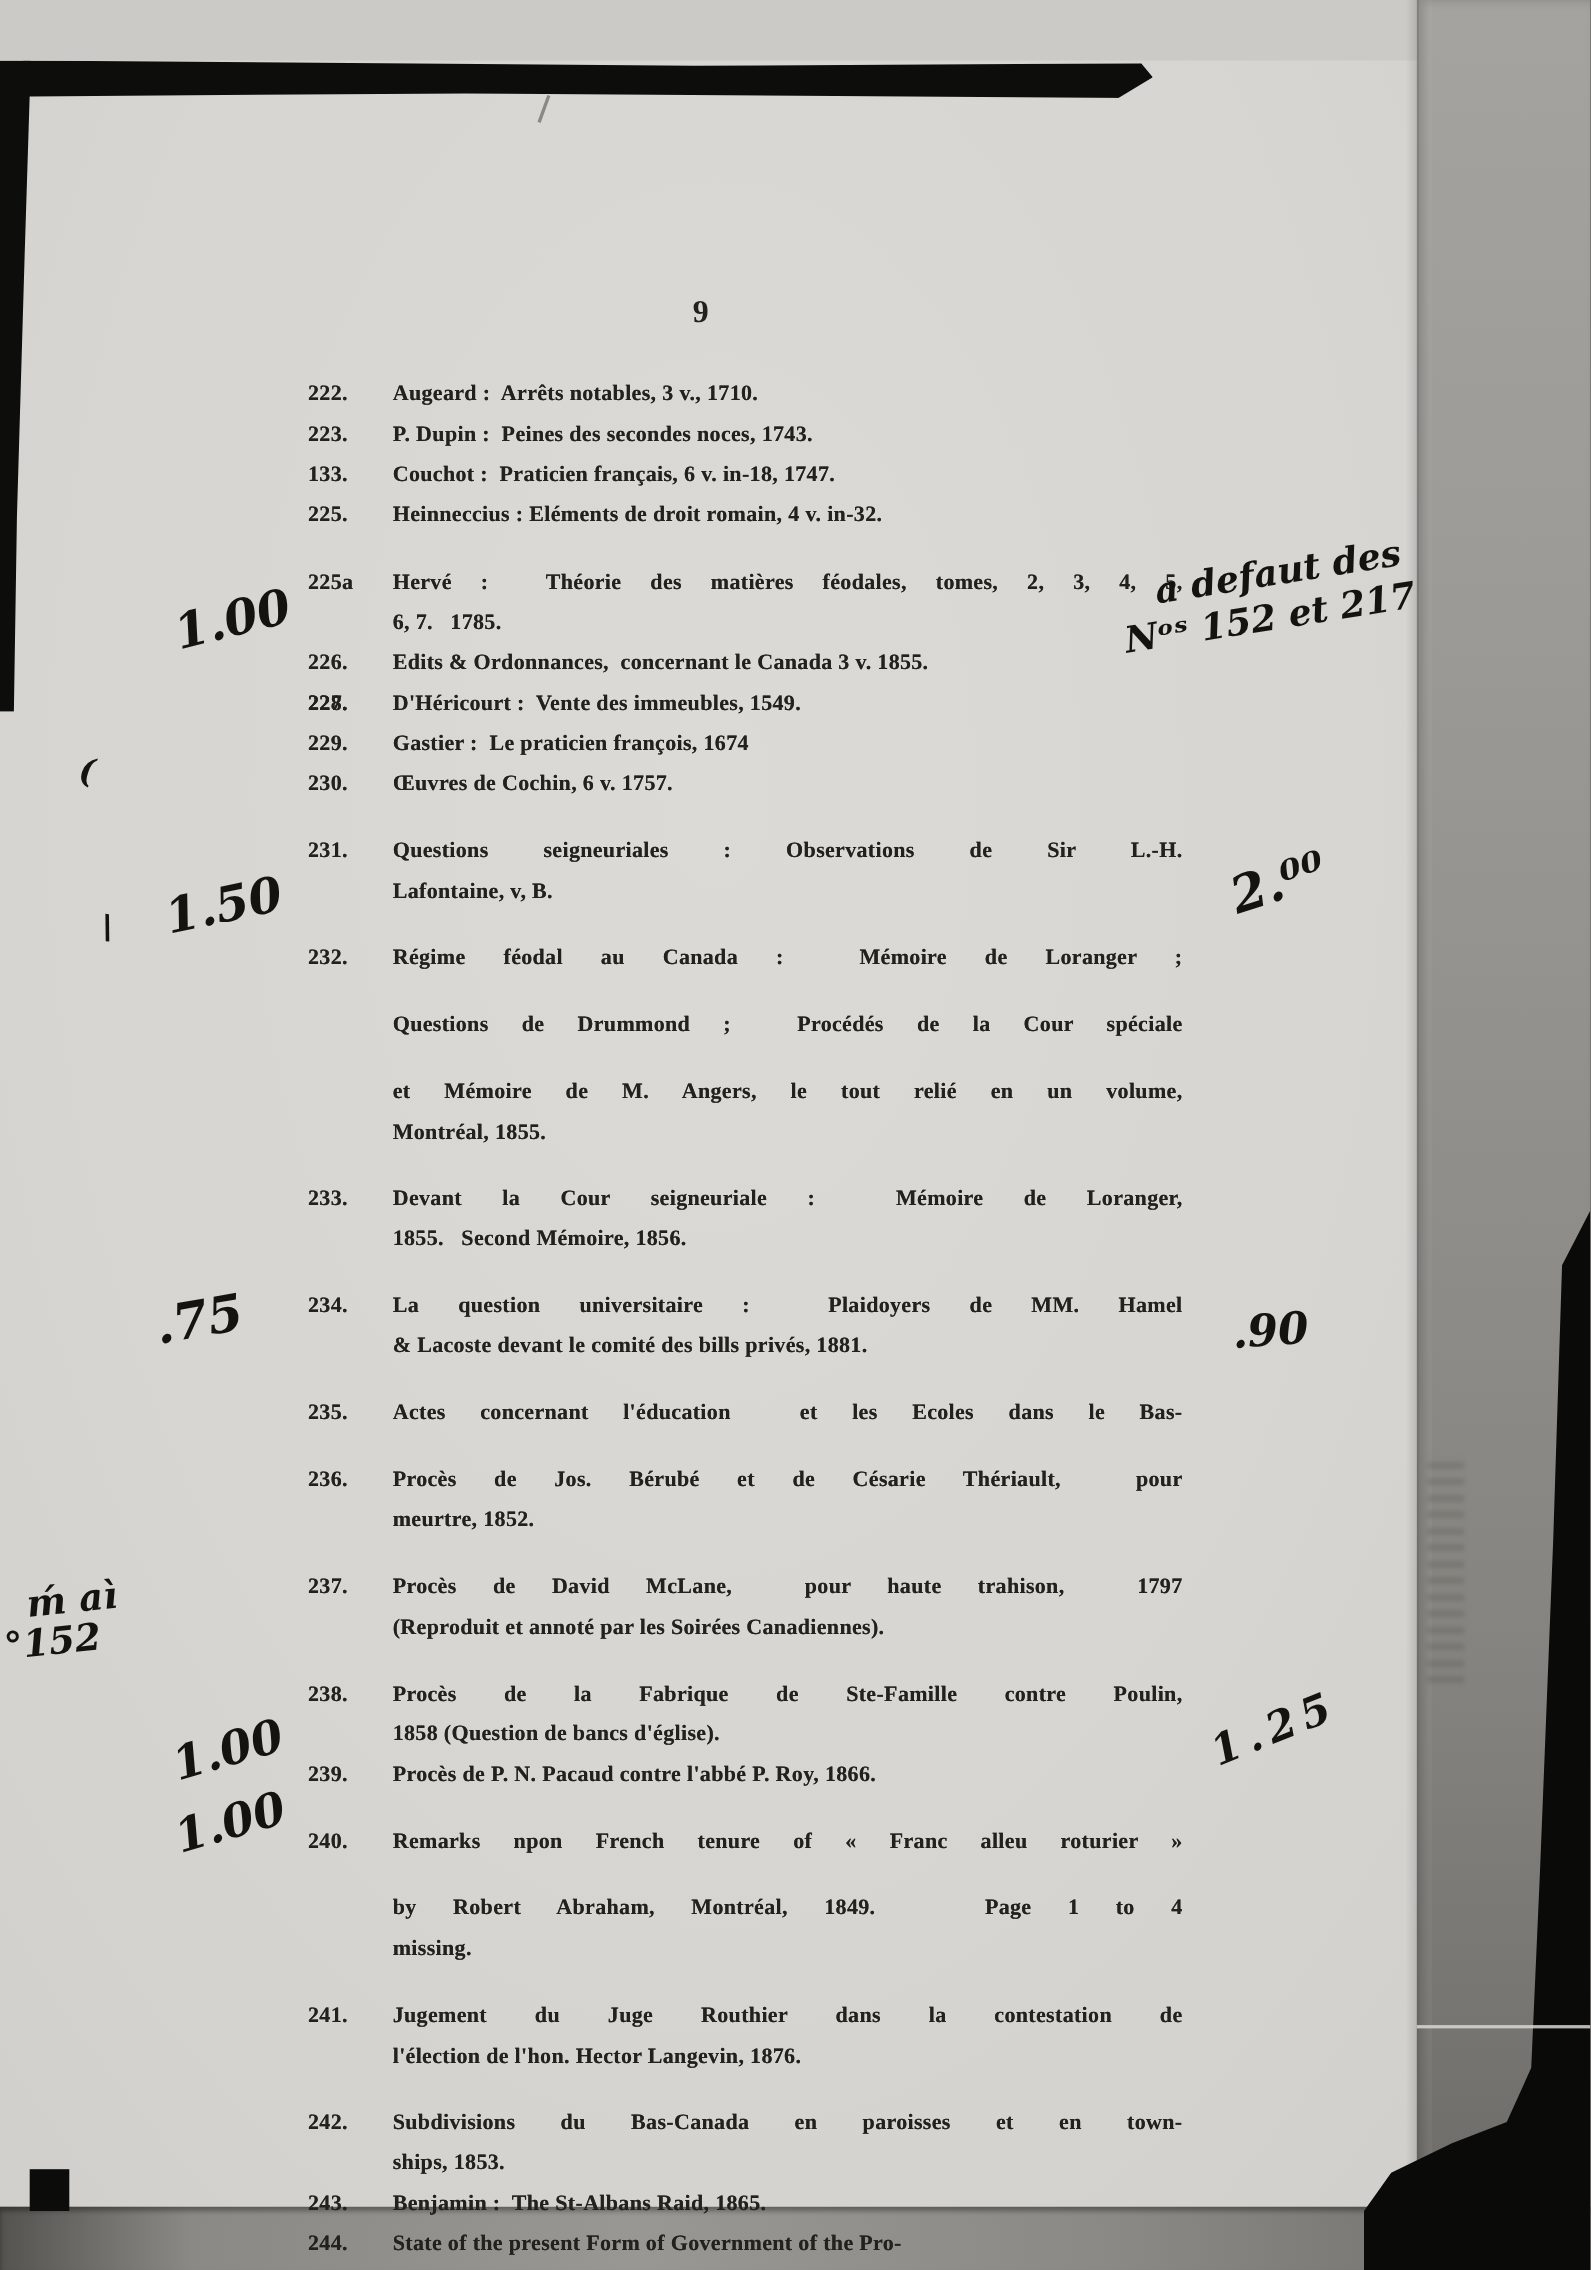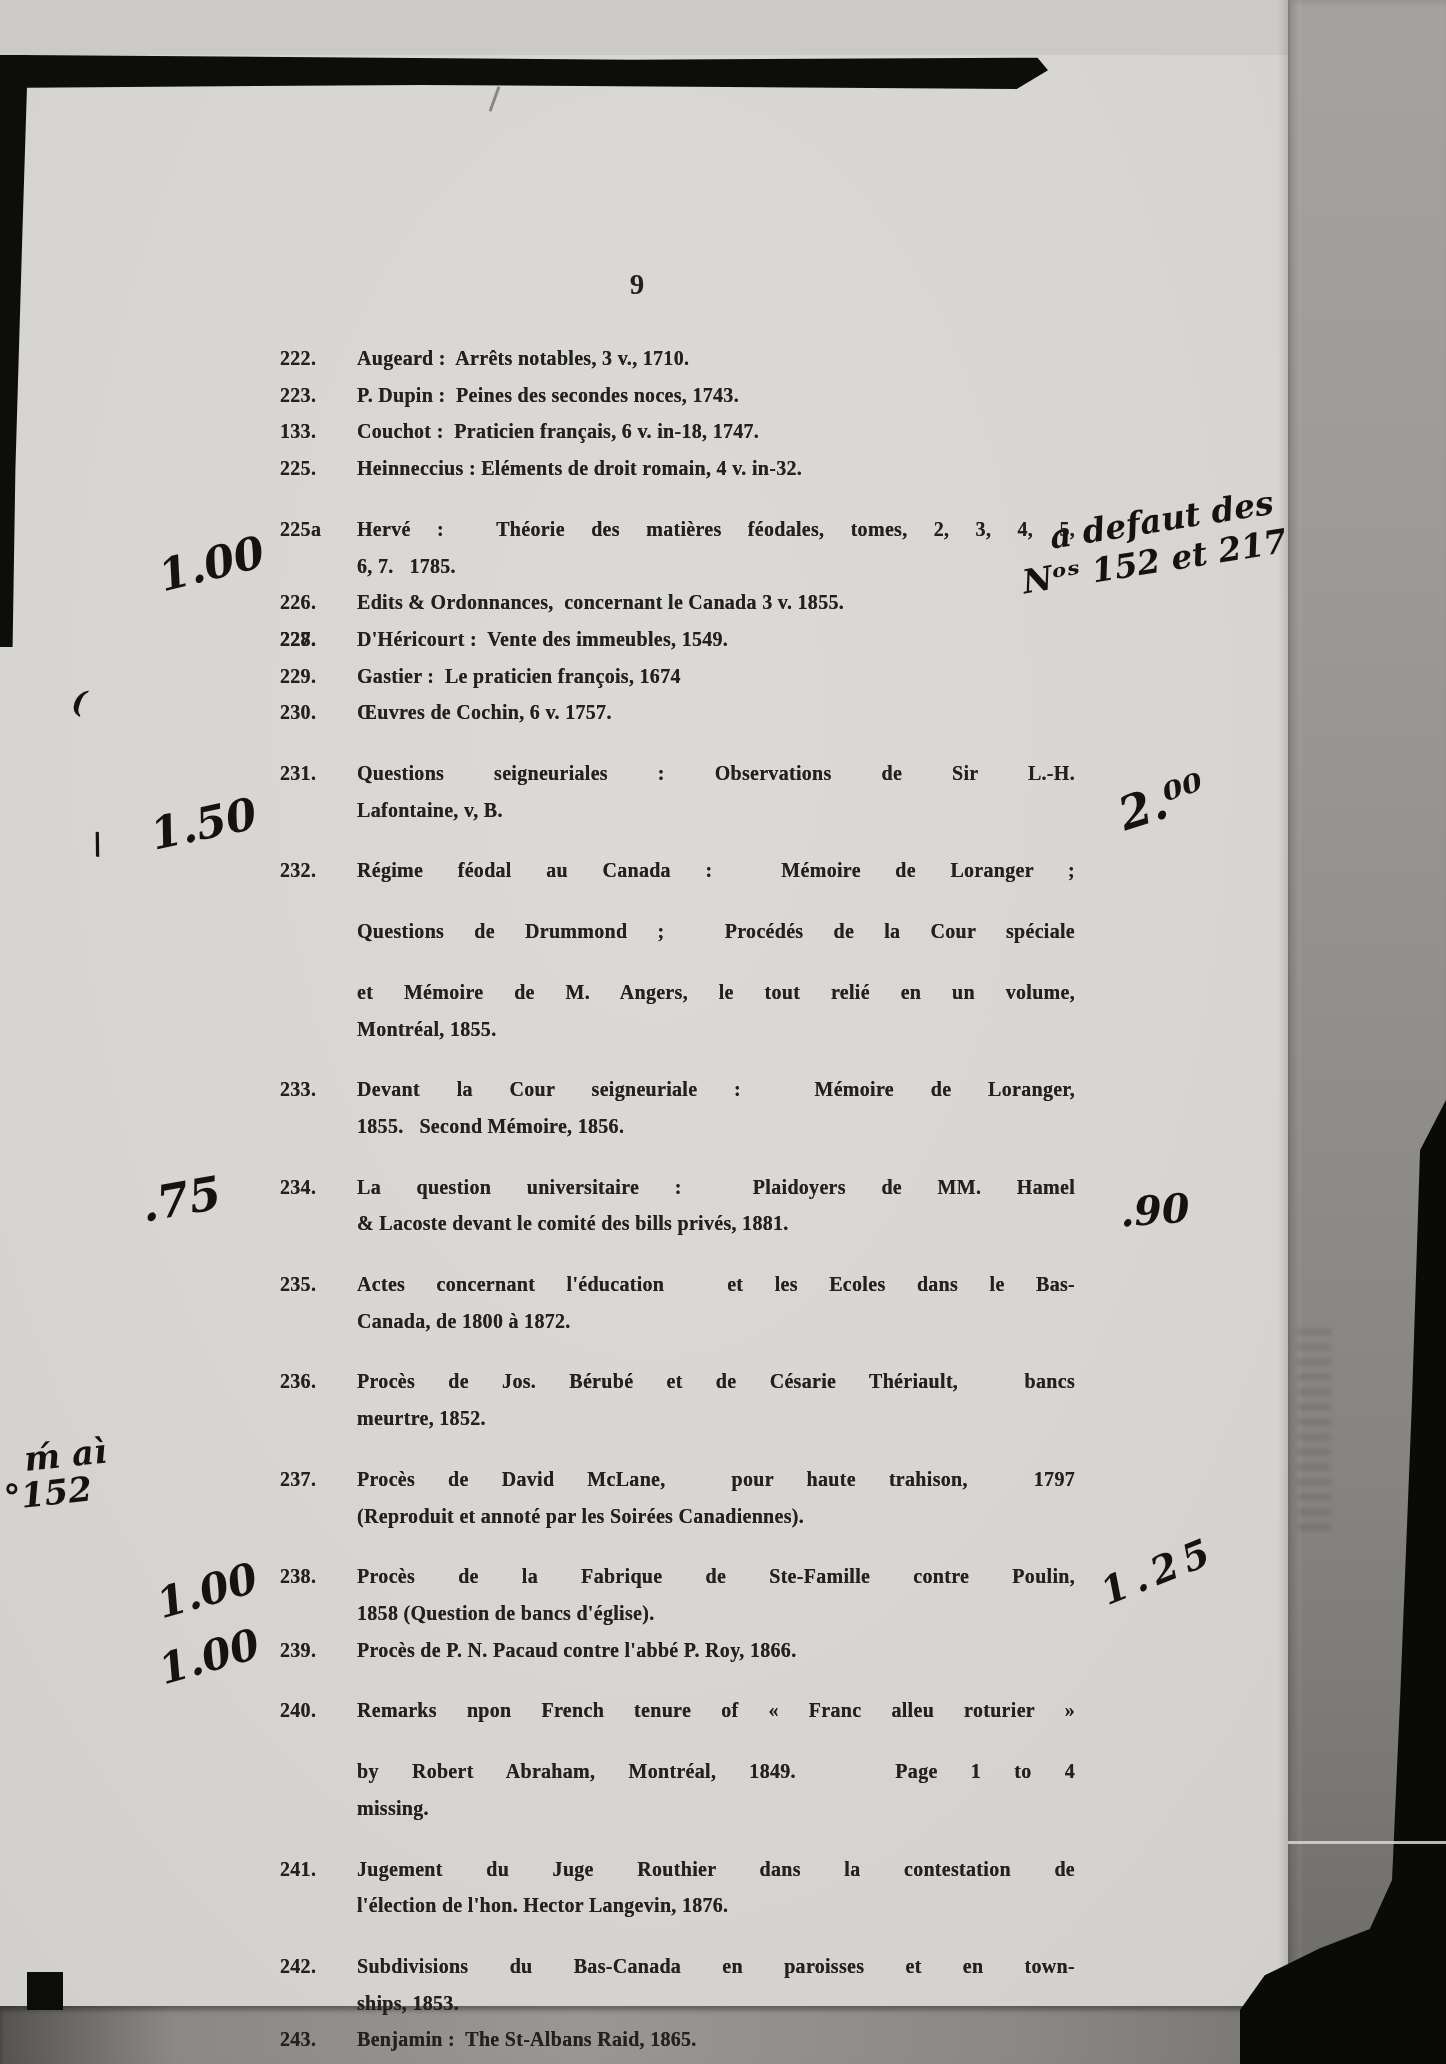--- a/index.html
+++ b/index.html
@@ -135,25 +135,24 @@
         <div class="line">1855.   Second Mémoire, 1856.</div>
       </div>
       <div class="entry">
         <span class="num">234.</span>
         <div class="line just">La question universitaire :  Plaidoyers de MM. Hamel</div>
         <div class="line">&amp; Lacoste devant le comité des bills privés, 1881.</div>
       </div>
       <div class="entry">
         <span class="num">235.</span>
         <div class="line just">Actes concernant l'éducation  et les Ecoles dans le Bas-</div>
-        <div class="line">Canada, de 1800 à 1872.</div>
       </div>
       <div class="entry">
         <span class="num">236.</span>
-        <div class="line just">Procès de Jos. Bérubé et de Césarie Thériault,  bancs</div>
+        <div class="line just">Procès de Jos. Bérubé et de Césarie Thériault,  pour</div>
         <div class="line">meurtre, 1852.</div>
       </div>
       <div class="entry">
         <span class="num">237.</span>
         <div class="line just">Procès de David McLane,  pour haute trahison,  1797</div>
         <div class="line">(Reproduit et annoté par les Soirées Canadiennes).</div>
       </div>
       <div class="entry">
         <span class="num">238.</span>
         <div class="line just">Procès de la Fabrique de Ste-Famille contre Poulin,</div>

